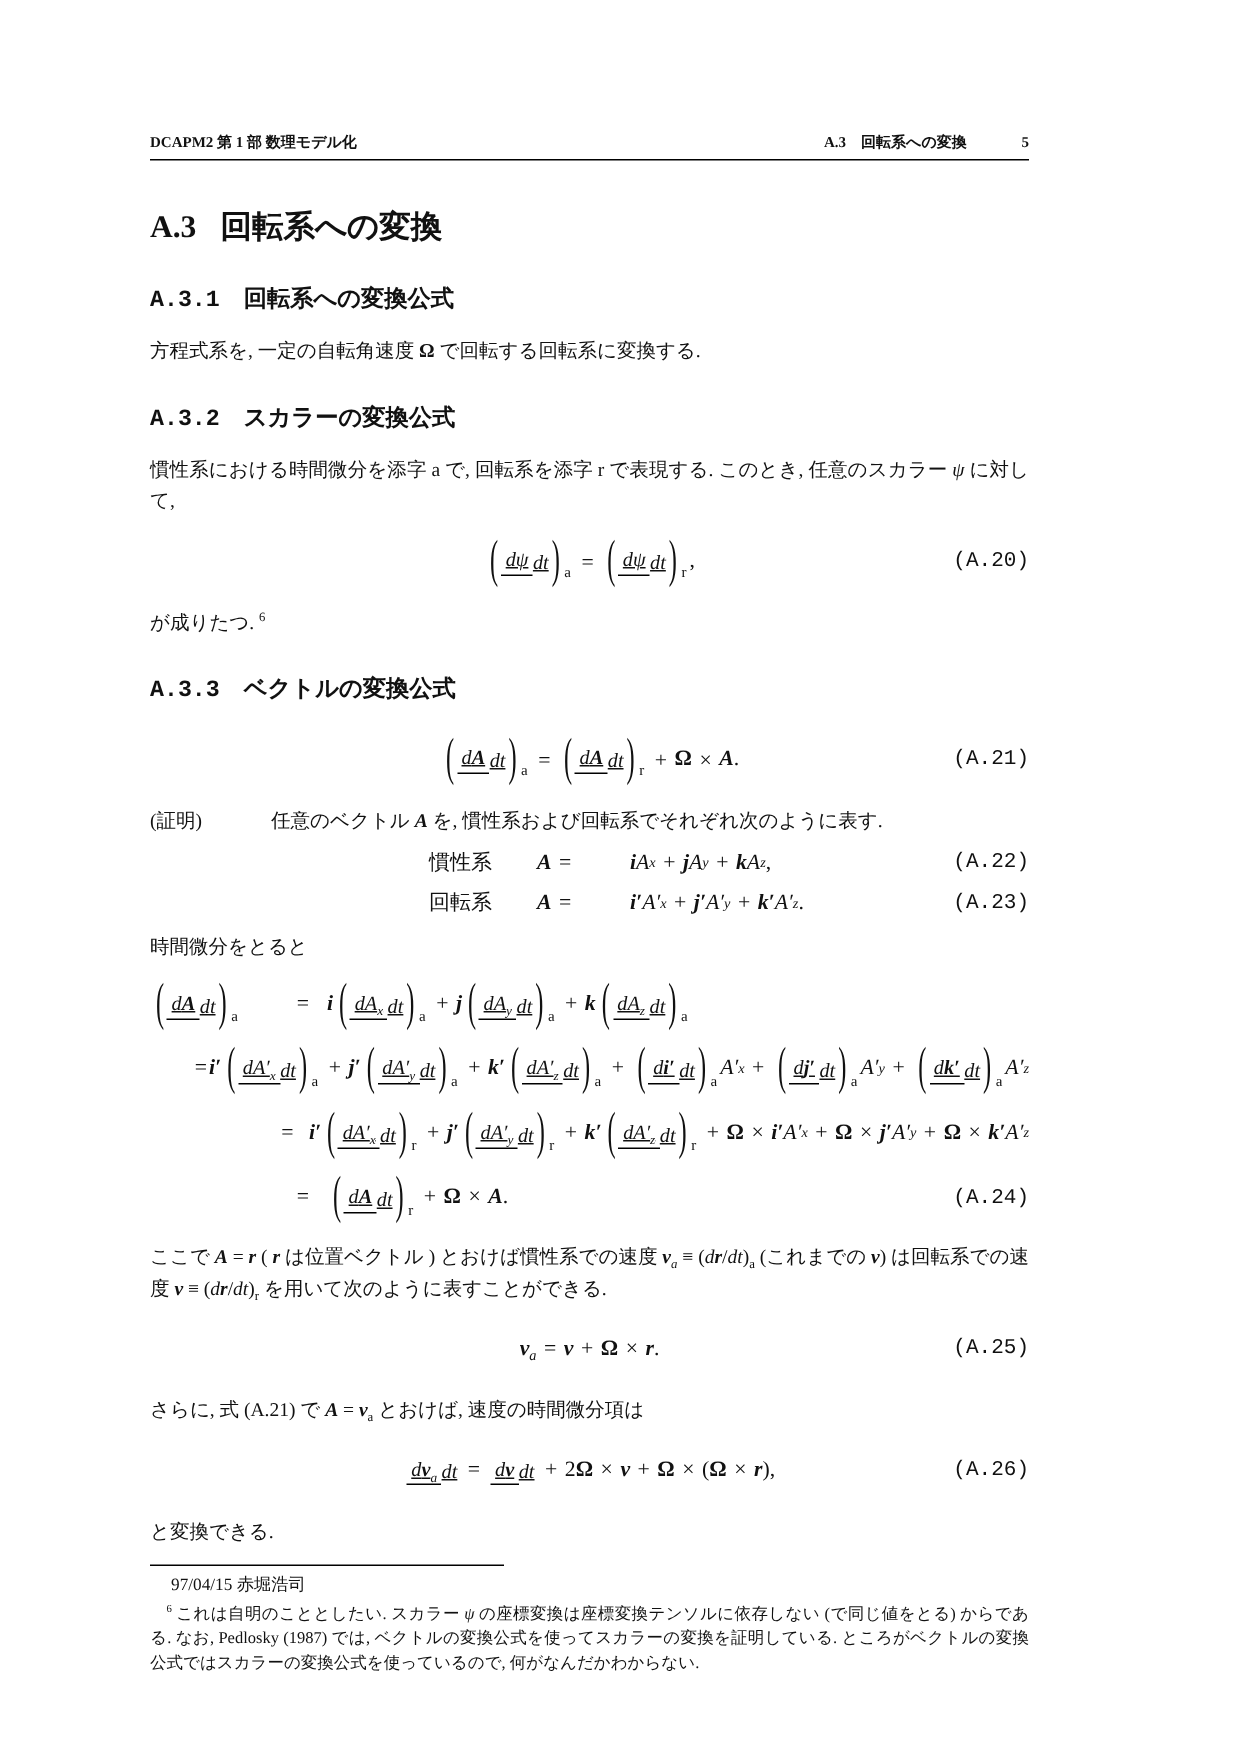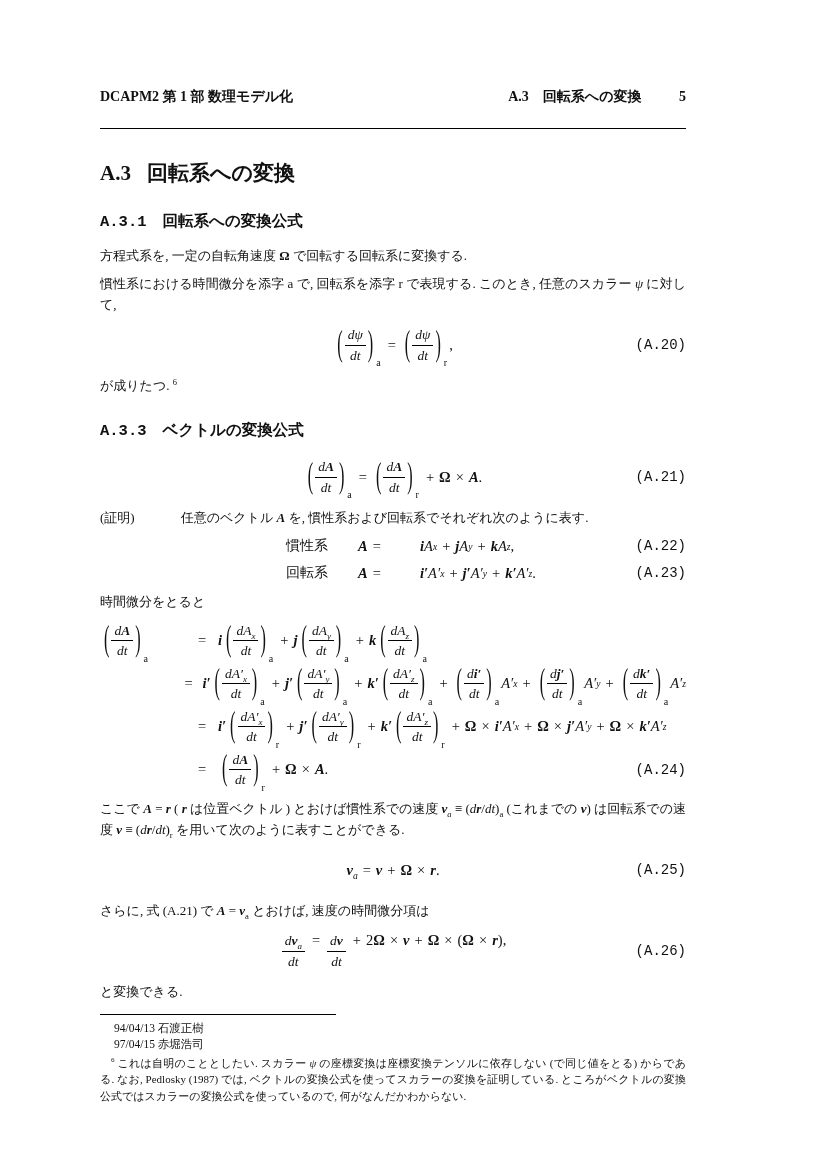--- a/index.html
+++ b/index.html
@@ -8,22 +8,22 @@
     width:826px;height:1169px;
     background:#ffffff;color:#111;
     font-family:"Liberation Serif","DejaVu Serif",serif;
     box-sizing:border-box;
     padding:88px 140px 0 100px;
     overflow:hidden;
   }
   
   .runhead{
     display:flex;justify-content:space-between;align-items:flex-end;
-    font-weight:bold;font-size:14px;
-    border-bottom:1.4px solid #000;padding-bottom:22px;
+    font-weight:bold;font-size:10px;
+    border-bottom:1.4px solid #000;padding-bottom:4px;
   }
   .rh-page{margin-left:34px;}
   
   .sec{font-size:21px;font-weight:bold;margin:30px 0 24px;}
   .sec .sec-num{margin-right:16px;}
   .ssec{font-size:15.5px;font-weight:bold;margin:24px 0 13px;font-family:Liberation Mono, monospace;}
   .ssec .ssec-num{margin-right:16px;}
   
   p.body{font-size:13px;line-height:1.62;margin:7px 0;text-align:justify;}
   .proof-label{margin-right:46px;}
@@ -32,21 +32,21 @@
   .it{font-style:italic;}
   .bi{font-style:italic;font-weight:bold;}
   .bo{font-weight:bold;}
   .rm{font-style:normal;}
   .op{font-style:normal;margin:0 5px;}
   sub{font-size:66%;line-height:0;}
   sup{font-size:65%;line-height:0;}
   sub.it{font-style:italic;}
   sub.rm{font-style:normal;}
   .fwrap{display:inline-flex;align-items:center;margin:0 2px;}
-  .frac{display:inline-flex;flex-direction:column;align-items:center;font-size:13.5px;line-height:1.3;}
+  .frac{display:inline-flex;flex-direction:row;align-items:center;font-size:13.5px;line-height:1.3;text-decoration:underline;}
   .frac .num{border-bottom:1px solid #000;padding:0 3px 1px;}
   .frac .den{padding-top:1px;}
   .bigp{display:inline-block;font-size:1.12em;transform:scaleY(2.15);margin:0 2px;font-weight:400;}
   .psub{font-size:10px;align-self:flex-end;transform:translateY(34%);margin-left:1px;}
   
   .eqline{position:relative;display:flex;justify-content:center;align-items:center;min-height:46px;margin:5px 0;font-size:14.5px;}
   .eqtag{position:absolute;right:0;top:50%;transform:translateY(-50%);font-style:normal;font-size:14px;font-family:Liberation Mono, monospace;}
   
   .aeq-row{position:relative;display:flex;align-items:flex-end;margin:9px 0;font-size:14.5px;}
   .aeq-label{margin-left:186px;width:72px;font-size:14px;}
@@ -84,20 +84,23 @@
 
   <div class="sec">
     <span class="sec-num">A.3</span><span>回転系への変換</span>
   </div>
 
   <div class="ssec">
     <span class="ssec-num">A.3.1</span><span>回転系への変換公式</span>
   </div>
   <p class="body"><span>方程式系を, 一定の自転角速度 </span><span class="bo">Ω</span><span> で回転する回転系に変換する.</span></p>
 
+  <div class="ssec">
+    <span class="ssec-num">A.3.2</span><span>スカラーの変換公式</span>
+  </div>
   <p class="body"><span>慣性系における時間微分を添字 a で, 回転系を添字 r で表現する. このとき, 任意のスカラー </span><span class="it">ψ</span><span> に対して,</span></p>
 
   <div class="eqline">
     <span class="eqbody"><span class="fwrap">
           <span class="bigp">(</span>
           <span class="frac">
             <span class="num"><span class="it">dψ</span></span>
             <span class="den"><span class="it">dt</span></span>
           </span>
           <span class="bigp">)</span>
@@ -417,18 +420,17 @@
             <span class="num"><span class="it">d</span><span class="bi">v</span></span>
             <span class="den"><span class="it">dt</span></span>
           </span>
         </span><span class="op">+</span><span>2</span><span class="bo">Ω</span><span class="op">×</span><span class="bi">v</span><span class="op">+</span><span class="bo">Ω</span><span class="op">×</span><span>(</span><span class="bo">Ω</span><span class="op">×</span><span class="bi">r</span><span>),</span></span>
     <span class="eqtag">(A.26)</span>
   </div>
 
   <p class="body">と変換できる.</p>
 
   <div class="fnrule"></div>
-  <div class="credit">94/04/13 石渡正樹</div>
   <div class="credit">97/04/15 赤堀浩司</div>
   <p class="fn"><sup>6</sup><span> これは自明のこととしたい. スカラー </span><span class="it">ψ</span><span> の座標変換は座標変換テンソルに依存しない (で同じ値をとる) からである. なお, Pedlosky (1987) では, ベクトルの変換公式を使ってスカラーの変換を証明している. ところがベクトルの変換公式ではスカラーの変換公式を使っているので, 何がなんだかわからない.</span></p>
 
 
 </div>
 
 </body></html>

